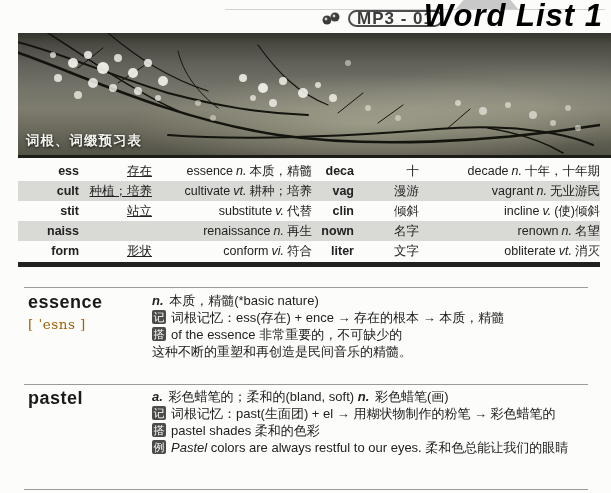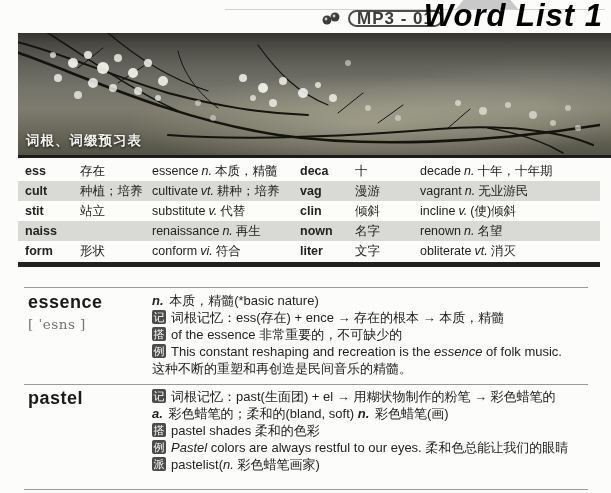--- a/index.html
+++ b/index.html
@@ -34,38 +34,38 @@
       radial-gradient(ellipse 260px 60px at 86% 58%, rgba(172,170,150,.40), rgba(172,170,150,0) 70%),
       linear-gradient(180deg,#33332d 0%,#4a4a42 9%,#62625a 26%,#737369 45%,#7d7c6e 62%,#6b6a5c 79%,#5c5b4f 92%,#545348 100%);
   }
   .photo svg { position:absolute; left:0; top:0; }
   .photo-caption {
     position:absolute; left:8px; bottom:5px; color:#f3f3ee;
     font-size:13.5px; font-weight:bold; letter-spacing:1px;
     text-shadow:0 1px 3px rgba(0,0,0,.9);
   }
   
-  .roots-table { position:absolute; left:18px; top:161px; width:582px; }
+  .roots-table { position:absolute; left:18px; top:161px; width:582px;text-align:right; }
   .t-row { position:relative; height:20px; line-height:20px; font-size:12.5px; }
   .t-row:nth-child(even) { background:#d9d9d5; }
   .t-row .c { position:absolute; top:0; white-space:nowrap; }
   .c-root1 { left:7px;   width:54px; font-weight:bold; }
-  .c-mean1 { left:62px;  width:72px; }
-  .c-ex1   { left:134px; width:148px; }
+  .c-mean1 { left:62px;  width:72px;text-decoration:underline; }
+  .c-ex1   { left:146px; width:148px; }
   .c-root2 { left:282px; width:54px; font-weight:bold; }
   .c-mean2 { left:337px; width:64px; }
   .c-ex2   { left:402px; width:180px; }
   .c i { font-style:italic; }
   .c .w { margin-right:3px; }
   .table-bottom-bar { height:5px; background:#222220; margin-top:1px; }
   
   .divider { position:absolute; left:24px; width:564px; height:1px; background:#9a9a98; }
   .entry { position:absolute; left:28px; width:562px; }
   .hw { font-size:18px; font-weight:bold; letter-spacing:.5px; color:#1a1a1a; line-height:20px; }
-  .ph { font-family:"DejaVu Serif", serif; font-size:13.5px; color:#737373; margin-top:4px; letter-spacing:.5px; }
+  .ph { font-family:"DejaVu Serif", serif; font-size:13.5px; color:#a16207; margin-top:4px; letter-spacing:.5px; }
   .def-col { position:absolute; left:124px; top:0; width:438px; }
   .line { font-size:13px; line-height:17px; color:#222; }
   .line i { font-style:italic; }
   .pos { font-style:italic; font-weight:bold; margin-right:2px; }
   .tag {
     display:inline-block; min-width:14px; height:14px; line-height:14px;
     background:#4b4b49; color:#fff; font-size:11px; text-align:center;
     border-radius:2px; margin-right:5px; vertical-align:1px; padding:0 1px;
   }
 </style>
@@ -192,34 +192,32 @@
   <div class="divider" style="top:287px"></div>
   <div class="entry" style="top:292px">
     <div>
       <div class="hw">essence</div>
       <div class="ph">[ ˈesns ]</div>
     </div>
     <div class="def-col">
       <div class="line"><i class="pos">n.</i><span> 本质，精髓(*basic nature)</span></div>
       <div class="line"><span class="tag">记</span><span>词根记忆：ess(存在) + ence → 存在的根本 → 本质，精髓</span></div>
       <div class="line"><span class="tag">搭</span><span>of the essence 非常重要的，不可缺少的</span></div>
-      <div class="line"><span class="tag">例</span><span>This constant reshaping and recreation is the </span><i>essence</i><span> of folk music.</span></div>
       <div class="line"><span>这种不断的重塑和再创造是民间音乐的精髓。</span></div>
     </div>
   </div>
 
   <div class="divider" style="top:384px"></div>
   <div class="entry" style="top:388px">
     <div>
       <div class="hw">pastel</div>
     </div>
     <div class="def-col">
+      <div class="line"><i class="pos">a.</i><span> 彩色蜡笔的；柔和的(bland, soft) </span><i class="pos">n.</i><span> 彩色蜡笔(画)</span></div>
       <div class="line"><span class="tag">记</span><span>词根记忆：past(生面团) + el → 用糊状物制作的粉笔 → 彩色蜡笔的</span></div>
-      <div class="line"><i class="pos">a.</i><span> 彩色蜡笔的；柔和的(bland, soft) </span><i class="pos">n.</i><span> 彩色蜡笔(画)</span></div>
       <div class="line"><span class="tag">搭</span><span>pastel shades 柔和的色彩</span></div>
       <div class="line"><span class="tag">例</span><i>Pastel</i><span> colors are always restful to our eyes. 柔和色总能让我们的眼睛</span></div>
-      <div class="line"><span class="tag">派</span><span>pastelist(</span><i>n.</i><span> 彩色蜡笔画家)</span></div>
     </div>
   </div>
 
   <div class="divider" style="top:489px"></div>
 
 </div>
 
 </body></html>

